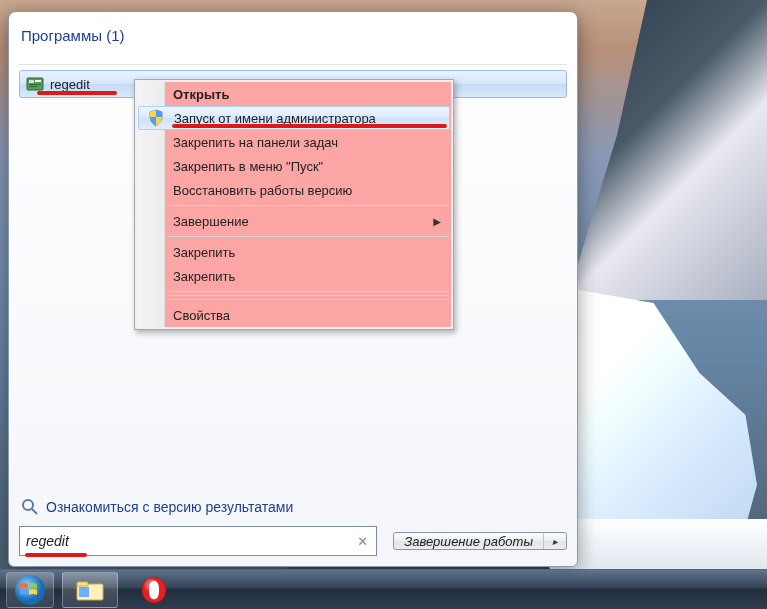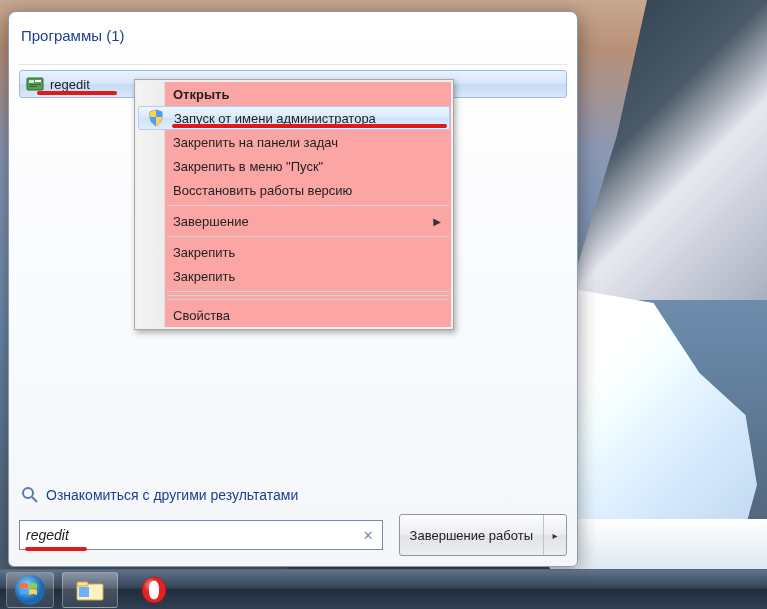--- a/index.html
+++ b/index.html
@@ -105,24 +105,24 @@
     }
     .search-input {
       flex: 1; border: none; outline: none; font-size: 14px; color: #222; font-style: italic;
     }
     .clear-x { color: #7a8aa8; font-size: 13px; cursor: pointer; padding: 0 2px; }
     .underline-red3 {
       position: absolute; left: 5px; bottom: -2px; width: 62px; height: 4px; background: #e11818; border-radius: 2px;
     }
     
     .shutdown-btn {
-      display: flex; align-items: center; height: 42px;
+      display: flex; align-items: center; height: 18px;
       background: linear-gradient(180deg, #fdfdfd 0%, #ecedef 48%, #e2e4e8 52%, #ecedef 100%);
       border: 1px solid #8a96a8; border-radius: 3px;
-      font-size: 13px; color: #222; cursor: pointer;
+      font-size: 13px; color: #222; cursor: pointer; font-style: italic;
     }
     .shutdown-main { padding: 0 10px; border-right: 1px solid #bfc5cd; height: 100%; display: flex; align-items: center; }
     .shutdown-arrow { width: 22px; text-align: center; font-size: 10px; color: #333; }
     
     .taskbar {
       position: absolute; left: 0; right: 0; bottom: 0; height: 40px;
       background: linear-gradient(180deg, rgba(100,120,145,0.85) 0%, rgba(50,65,85,0.9) 45%, rgba(30,40,55,0.92) 50%, rgba(45,60,80,0.9) 100%);
       border-top: 1px solid rgba(255,255,255,0.2);
       display: flex; align-items: center; padding: 0 6px; gap: 8px;
     }
@@ -211,21 +211,21 @@
   </div>
   <div class="underline-red2"></div>
 
   <div class="spacer"></div>
 
   <div class="other-results">
     <svg class="mag-icon" viewBox="0 0 18 18">
       <circle cx="7" cy="7" r="5" fill="none" stroke="#5b7aa8" stroke-width="2"></circle>
       <line x1="11" y1="11" x2="16" y2="16" stroke="#5b7aa8" stroke-width="2"></line>
     </svg>
-    <span>Ознакомиться с другими результатами</span>
+    <span>Ознакомиться с версию результатами</span>
   </div>
 
   <div class="bottom-row">
     <div class="search-input-wrap">
       <input class="search-input" type="text" value="regedit" style="">
       <span class="clear-x">✕</span>
       <div class="underline-red3"></div>
     </div>
     <div class="shutdown-btn">
       <div class="shutdown-main">

